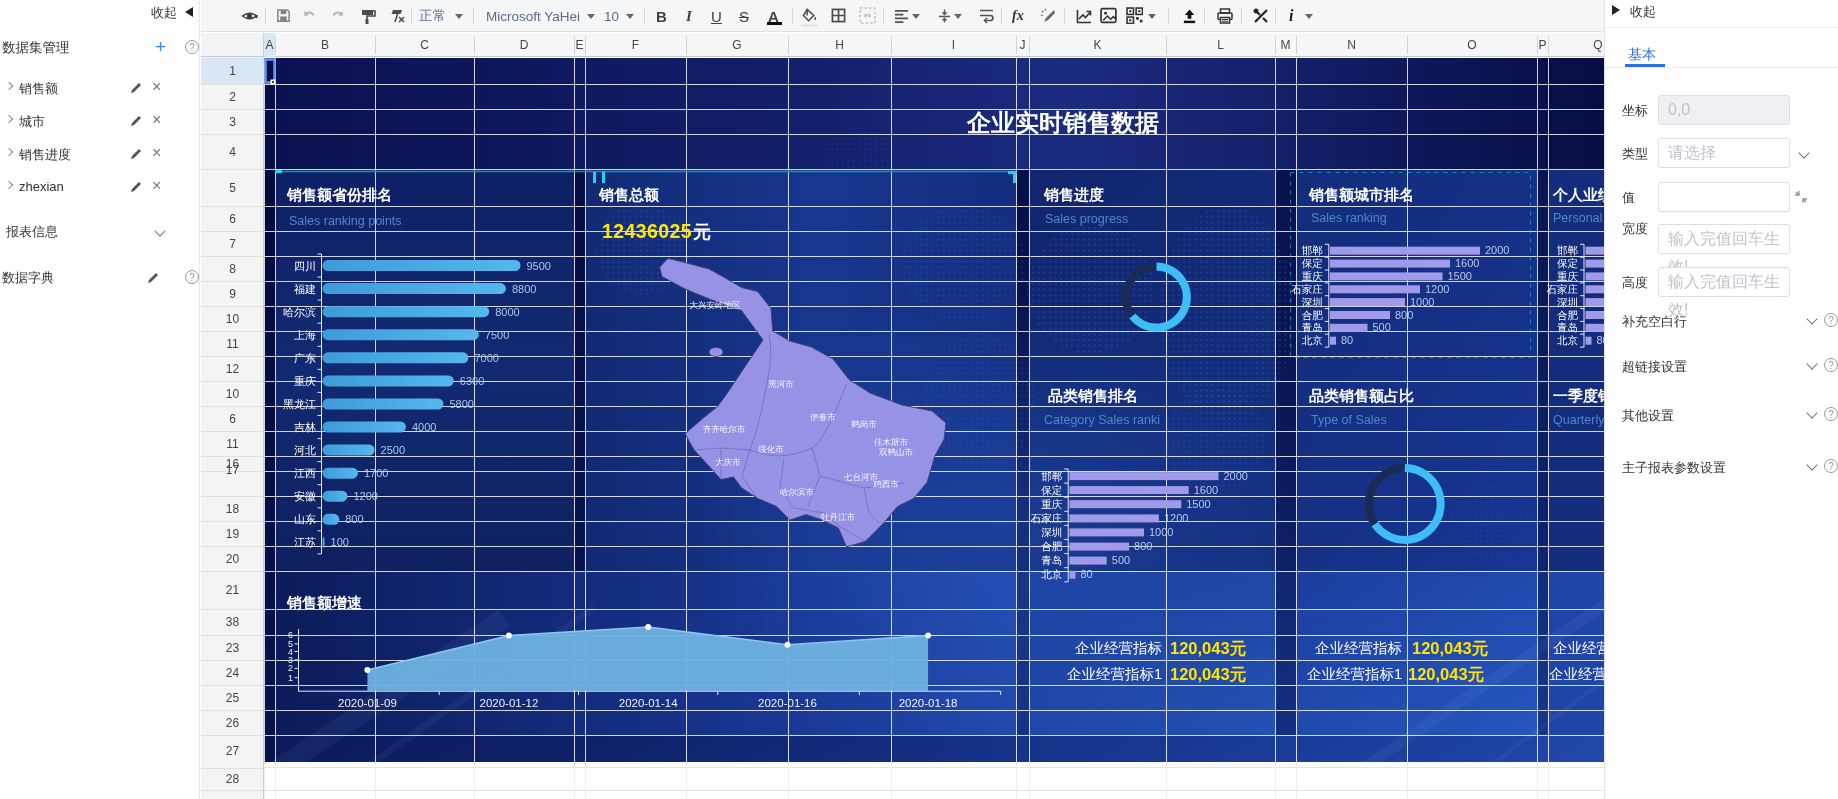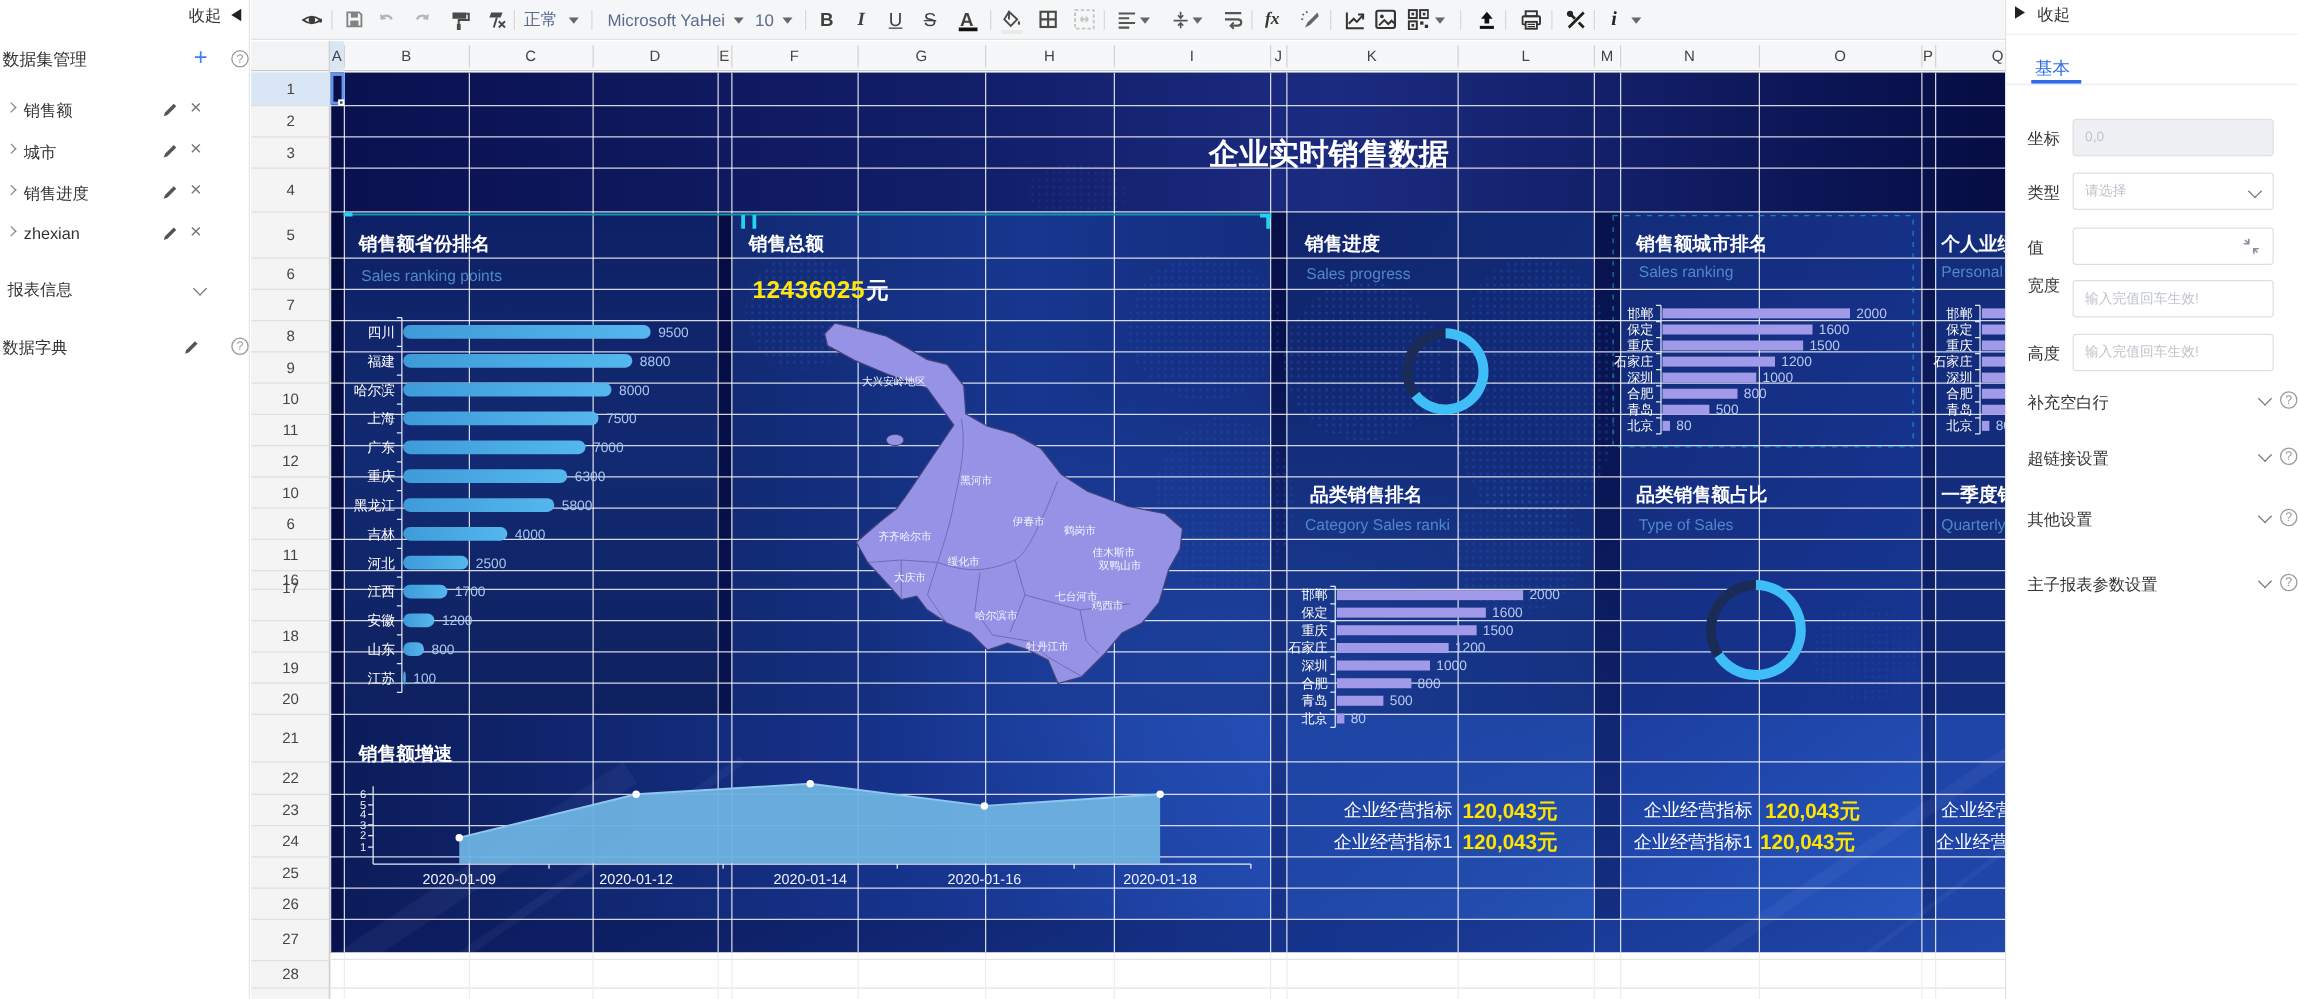--- a/index.html
+++ b/index.html
@@ -2,21 +2,21 @@
 <html><head><meta charset="utf-8"><style>
 *{margin:0;padding:0;box-sizing:border-box}
 html,body{width:1838px;height:799px;overflow:hidden;background:#fff;font-family:"Liberation Sans",sans-serif;-webkit-font-smoothing:antialiased}
 .a{position:absolute}
 .lbl{position:absolute;color:#333;font-size:13px;white-space:nowrap}
 .sep{position:absolute;top:8px;width:1px;height:16px;background:#d9d9d9}
 .tic{position:absolute;top:0;height:32px;display:flex;align-items:center;justify-content:center}
 .dd{position:absolute;width:0;height:0;border-left:4px solid transparent;border-right:4px solid transparent;border-top:5px solid #666}
 .colL{position:absolute;top:33px;height:24px;font-size:12px;color:#444;display:flex;align-items:center;justify-content:center}
 .rowN{position:absolute;left:201px;width:63px;font-size:12px;color:#444;display:flex;align-items:center;justify-content:center}
-.inp{position:absolute;left:1658px;width:161px;height:30px;border:1px solid #dcdfe6;border-radius:3px;background:#fff;font-size:11px;color:#bfc4cc;line-height:28px;padding-left:9px}
+.inp{position:absolute;left:1658px;width:132px;height:30px;border:1px solid #dcdfe6;border-radius:3px;background:#fff;font-size:16px;color:#bfc4cc;line-height:28px;padding-left:9px}
 .flab{position:absolute;left:1622px;font-size:13px;color:#333}
 .sect{position:absolute;left:1622px;font-size:13px;color:#333}
 .chev{position:absolute;width:8px;height:8px;border-right:1.5px solid #777;border-bottom:1.5px solid #777;transform:rotate(45deg)}
 .qm{position:absolute;width:14px;height:14px;border:1px solid #999;border-radius:50%;color:#999;font-size:10px;text-align:center;line-height:13px}
 </style></head><body>
 <div class="a" style="left:0;top:0;width:200px;height:799px;background:#fff;border-right:1px solid #e4e7ed"></div>
 <div class="lbl" style="left:151px;top:4px">收起</div>
 <div class="a" style="left:185px;top:7px;width:0;height:0;border-top:5px solid transparent;border-bottom:5px solid transparent;border-right:8px solid #222"></div>
 <div class="lbl" style="left:2px;top:39px;font-size:13.5px">数据集管理</div>
 <div class="a" style="left:155px;top:36px;color:#4080f0;font-size:19px;font-weight:400">+</div>
@@ -247,21 +247,21 @@
 <div class="rowN" style="top:457px;height:25px;">17</div>
 <div class="a" style="left:201px;top:496px;width:62px;height:1px;background:#e0e0e1"></div>
 <div class="rowN" style="top:496px;height:25px;">18</div>
 <div class="a" style="left:201px;top:521px;width:62px;height:1px;background:#e0e0e1"></div>
 <div class="rowN" style="top:521px;height:25px;">19</div>
 <div class="a" style="left:201px;top:546px;width:62px;height:1px;background:#e0e0e1"></div>
 <div class="rowN" style="top:546px;height:25px;">20</div>
 <div class="a" style="left:201px;top:571px;width:62px;height:1px;background:#e0e0e1"></div>
 <div class="rowN" style="top:571px;height:38px;">21</div>
 <div class="a" style="left:201px;top:609px;width:62px;height:1px;background:#e0e0e1"></div>
-<div class="rowN" style="top:609px;height:26px;">22</div>
+<div class="rowN" style="top:609px;height:26px;">38</div>
 <div class="a" style="left:201px;top:635px;width:62px;height:1px;background:#e0e0e1"></div>
 <div class="rowN" style="top:635px;height:25px;">23</div>
 <div class="a" style="left:201px;top:660px;width:62px;height:1px;background:#e0e0e1"></div>
 <div class="rowN" style="top:660px;height:25px;">24</div>
 <div class="a" style="left:201px;top:685px;width:62px;height:1px;background:#e0e0e1"></div>
 <div class="rowN" style="top:685px;height:25px;">25</div>
 <div class="a" style="left:201px;top:710px;width:62px;height:1px;background:#e0e0e1"></div>
 <div class="rowN" style="top:710px;height:25px;">26</div>
 <div class="a" style="left:201px;top:735px;width:62px;height:1px;background:#e0e0e1"></div>
 <div class="rowN" style="top:735px;height:32.5px;">27</div>

